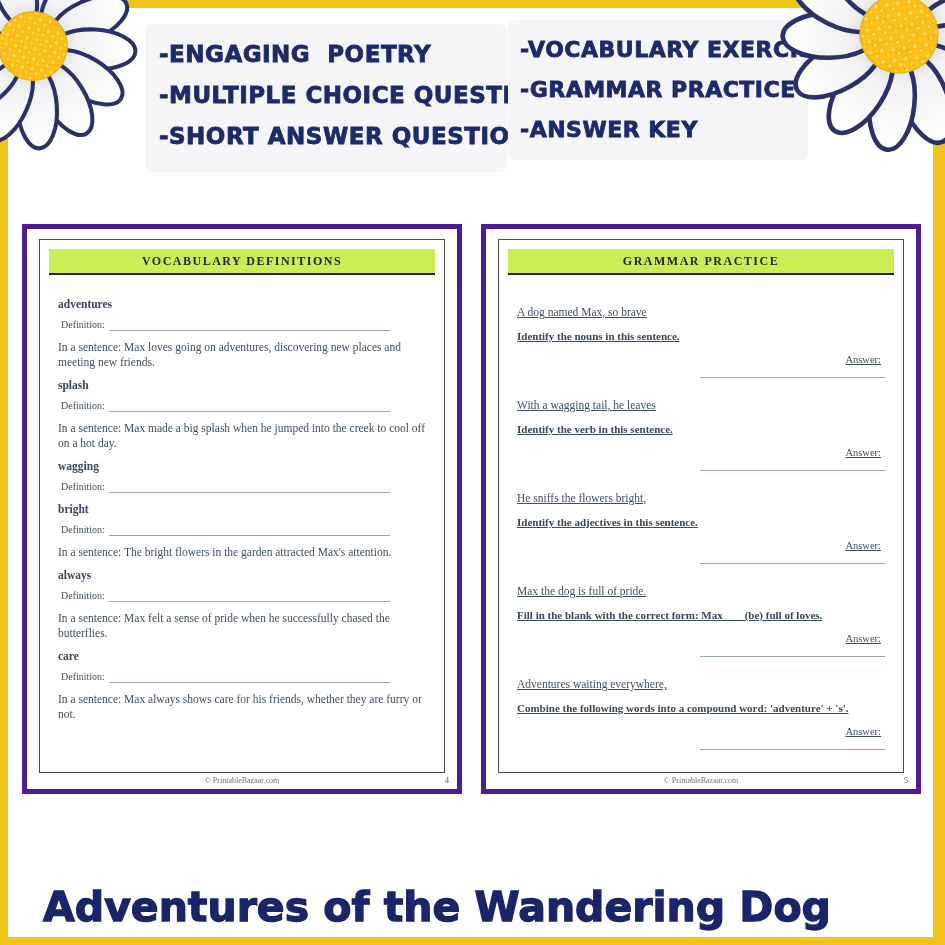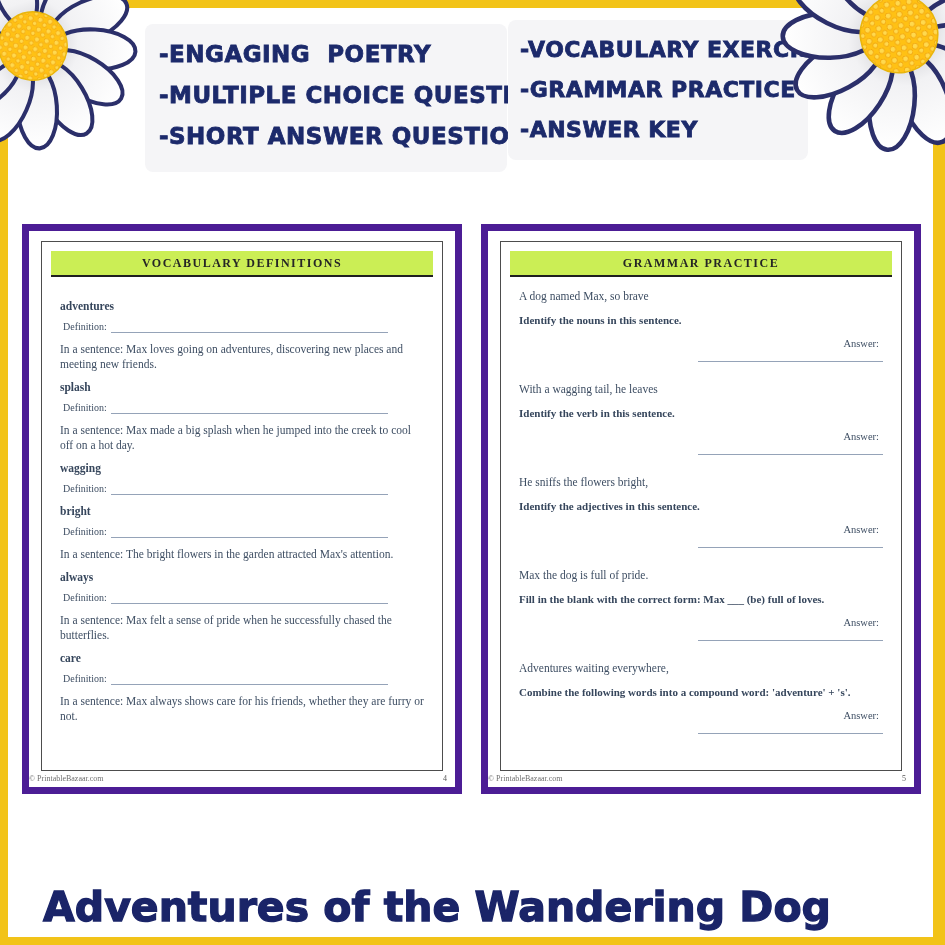--- a/index.html
+++ b/index.html
@@ -20,51 +20,51 @@
     -webkit-text-stroke:0.8px #1C2A6B;
   }
   .feature-box.fleft{left:145px;top:24px;width:348px;height:138px;padding:10px 0 0 14px;font-size:23px;line-height:41px;}
   .feature-box.fright{left:508px;top:20px;width:288px;height:130px;padding:10px 0 0 12px;font-size:22px;line-height:40px;}
   .feature-line{white-space:pre;letter-spacing:0.5px;}
   
   .daisy-layer{position:absolute;left:0;top:0;z-index:6;pointer-events:none;}
   
   .page{
     position:absolute;top:224px;width:440px;height:570px;background:#ffffff;
-    border:7px solid #4c1d95;box-sizing:border-box;z-index:1;
+    border:5px solid #4c1d95;box-sizing:border-box;z-index:1;
   }
   .page.pleft{left:22px;}
   .page.pright{left:481px;}
   .inner{
     position:absolute;left:12px;right:12px;top:10px;bottom:16px;
     border:1px solid #4d4d4d;background:#ffffff;overflow:hidden;
   }
   .band{
     margin:9px 9px 0 9px;background:#CBEE55;border-bottom:2px solid #1f1f1f;
     text-align:center;padding:5px 0 4px 0;font-weight:bold;font-size:12px;
     letter-spacing:1.5px;color:#252525;
   }
   .content{padding:0 18px;color:#3E4E63;}
   .content.vocab{padding-top:22px;}
-  .content.grammar{padding-top:12px;}
+  .content.grammar{padding-top:30px;text-decoration:underline;}
   
   .entry{margin-bottom:8px;}
   .word{font-weight:bold;font-size:11.5px;line-height:14px;margin-bottom:7px;color:#36465C;}
   .defrow{display:flex;align-items:flex-end;font-size:10px;line-height:13px;margin-bottom:9px;padding-left:3px;}
   .deflabel{flex:0 0 auto;margin-right:4px;}
   .writeline{flex:1 1 auto;border-bottom:1px solid #95A3B8;height:11px;margin-right:36px;}
   .sentence{font-size:11.5px;line-height:15px;}
   
   .exercise{margin-bottom:0;}
   .poemline{font-size:11.5px;line-height:14px;margin-bottom:10px;}
   .instruction{font-weight:bold;font-size:11px;line-height:14px;margin-bottom:10px;color:#36465C;}
   .answerrow{display:flex;align-items:flex-end;font-size:10.5px;line-height:13px;margin-bottom:20px;padding-left:1px;flex-direction:column;}
   .answerrow .writeline{flex:0 0 auto;width:185px;margin-right:0;}
   
-  .pfooter{position:absolute;left:0;right:0;bottom:2px;height:11px;font-size:8px;color:#6f6f6f;text-align:left;}
+  .pfooter{position:absolute;left:0;right:0;bottom:2px;height:11px;font-size:8px;color:#6f6f6f;text-align:center;}
   .pagenum{position:absolute;right:8px;top:0;color:#555;}
   
   .big-title{
     position:absolute;left:0;top:883px;width:874px;text-align:center;z-index:2;
     font-family:"DejaVu Sans", sans-serif;font-weight:bold;font-size:41px;
     color:#1A2468;-webkit-text-stroke:1.3px #1A2468;letter-spacing:0px;
   }
 </style>
 </head>
 <body>

